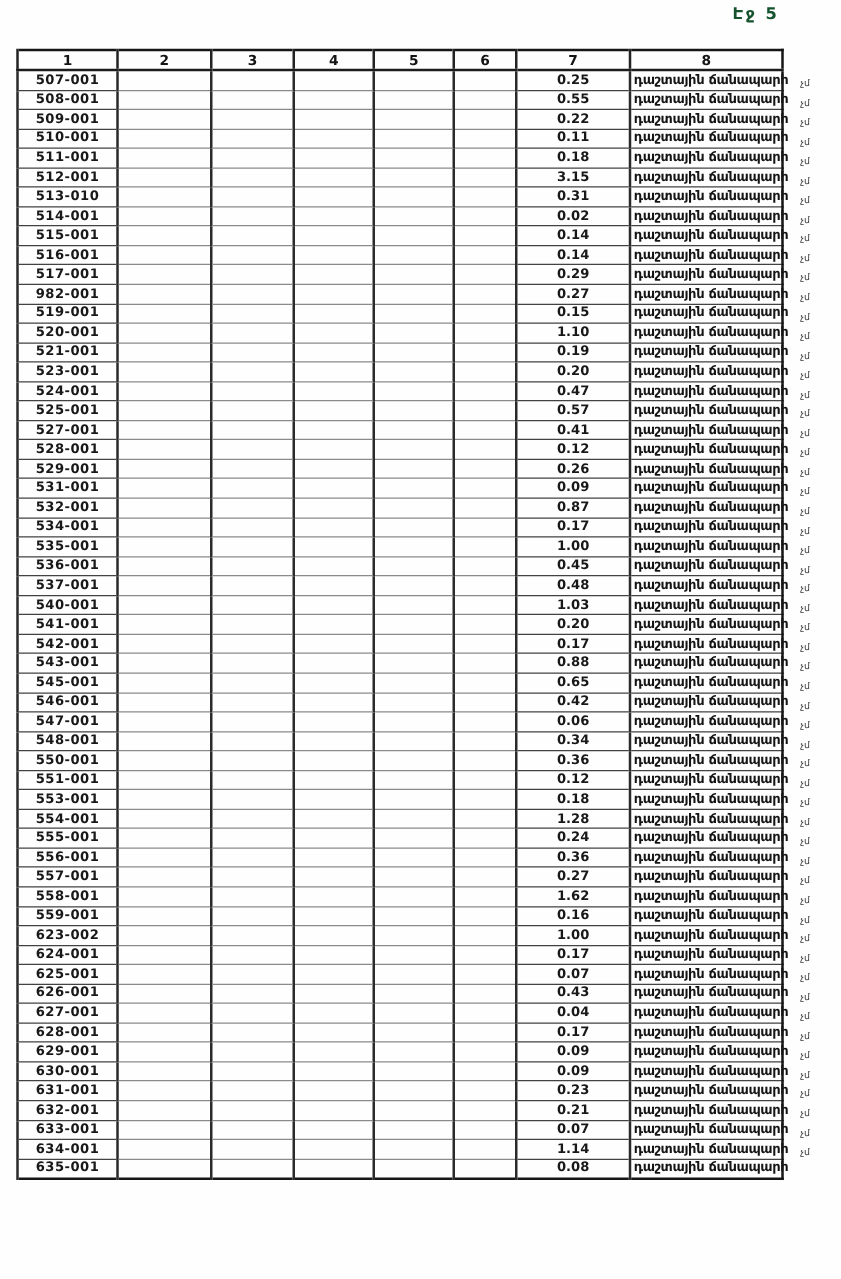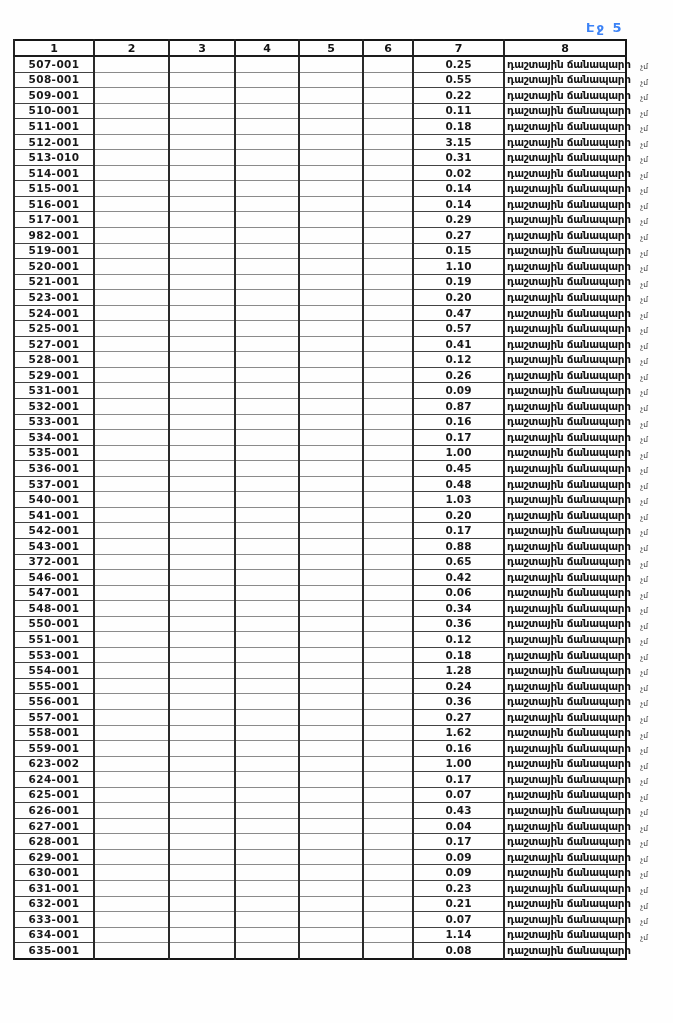--- a/index.html
+++ b/index.html
@@ -10,25 +10,25 @@
     font-family: "DejaVu Sans", sans-serif;
     color: #1b1b1b;
   }
   .page {
     position: relative;
     width: 673px; height: 1023px;
     background: #fefefe;
   }
   .page-number {
     position: absolute;
-    top: 20px; left: 586px;
+    top: 4px; left: 586px;
     font-size: 13px;
     font-weight: bold;
     letter-spacing: 2px;
-    color: #3b82f6;
+    color: #14532d;
   }
   table.sheet {
     position: absolute;
     left: 13px; top: 39px;
     width: 612px;
     border-collapse: collapse;
     table-layout: fixed;
     border: 2px solid #161616;
   }
   th, td {
@@ -332,30 +332,20 @@
           <td class="c1">532-001</td>
           <td class="c2"></td>
           <td class="c3"></td>
           <td class="c4"></td>
           <td class="c5"></td>
           <td class="c6"></td>
           <td class="c7">0.87</td>
           <td class="c8"><span>դաշտային ճանապարհ</span><span class="suffix">չմ</span></td>
         </tr>
         <tr>
-          <td class="c1">533-001</td>
-          <td class="c2"></td>
-          <td class="c3"></td>
-          <td class="c4"></td>
-          <td class="c5"></td>
-          <td class="c6"></td>
-          <td class="c7">0.16</td>
-          <td class="c8"><span>դաշտային ճանապարհ</span><span class="suffix">չմ</span></td>
-        </tr>
-        <tr>
           <td class="c1">534-001</td>
           <td class="c2"></td>
           <td class="c3"></td>
           <td class="c4"></td>
           <td class="c5"></td>
           <td class="c6"></td>
           <td class="c7">0.17</td>
           <td class="c8"><span>դաշտային ճանապարհ</span><span class="suffix">չմ</span></td>
         </tr>
         <tr>
@@ -422,21 +412,21 @@
           <td class="c1">543-001</td>
           <td class="c2"></td>
           <td class="c3"></td>
           <td class="c4"></td>
           <td class="c5"></td>
           <td class="c6"></td>
           <td class="c7">0.88</td>
           <td class="c8"><span>դաշտային ճանապարհ</span><span class="suffix">չմ</span></td>
         </tr>
         <tr>
-          <td class="c1">372-001</td>
+          <td class="c1">545-001</td>
           <td class="c2"></td>
           <td class="c3"></td>
           <td class="c4"></td>
           <td class="c5"></td>
           <td class="c6"></td>
           <td class="c7">0.65</td>
           <td class="c8"><span>դաշտային ճանապարհ</span><span class="suffix">չմ</span></td>
         </tr>
         <tr>
           <td class="c1">546-001</td>

